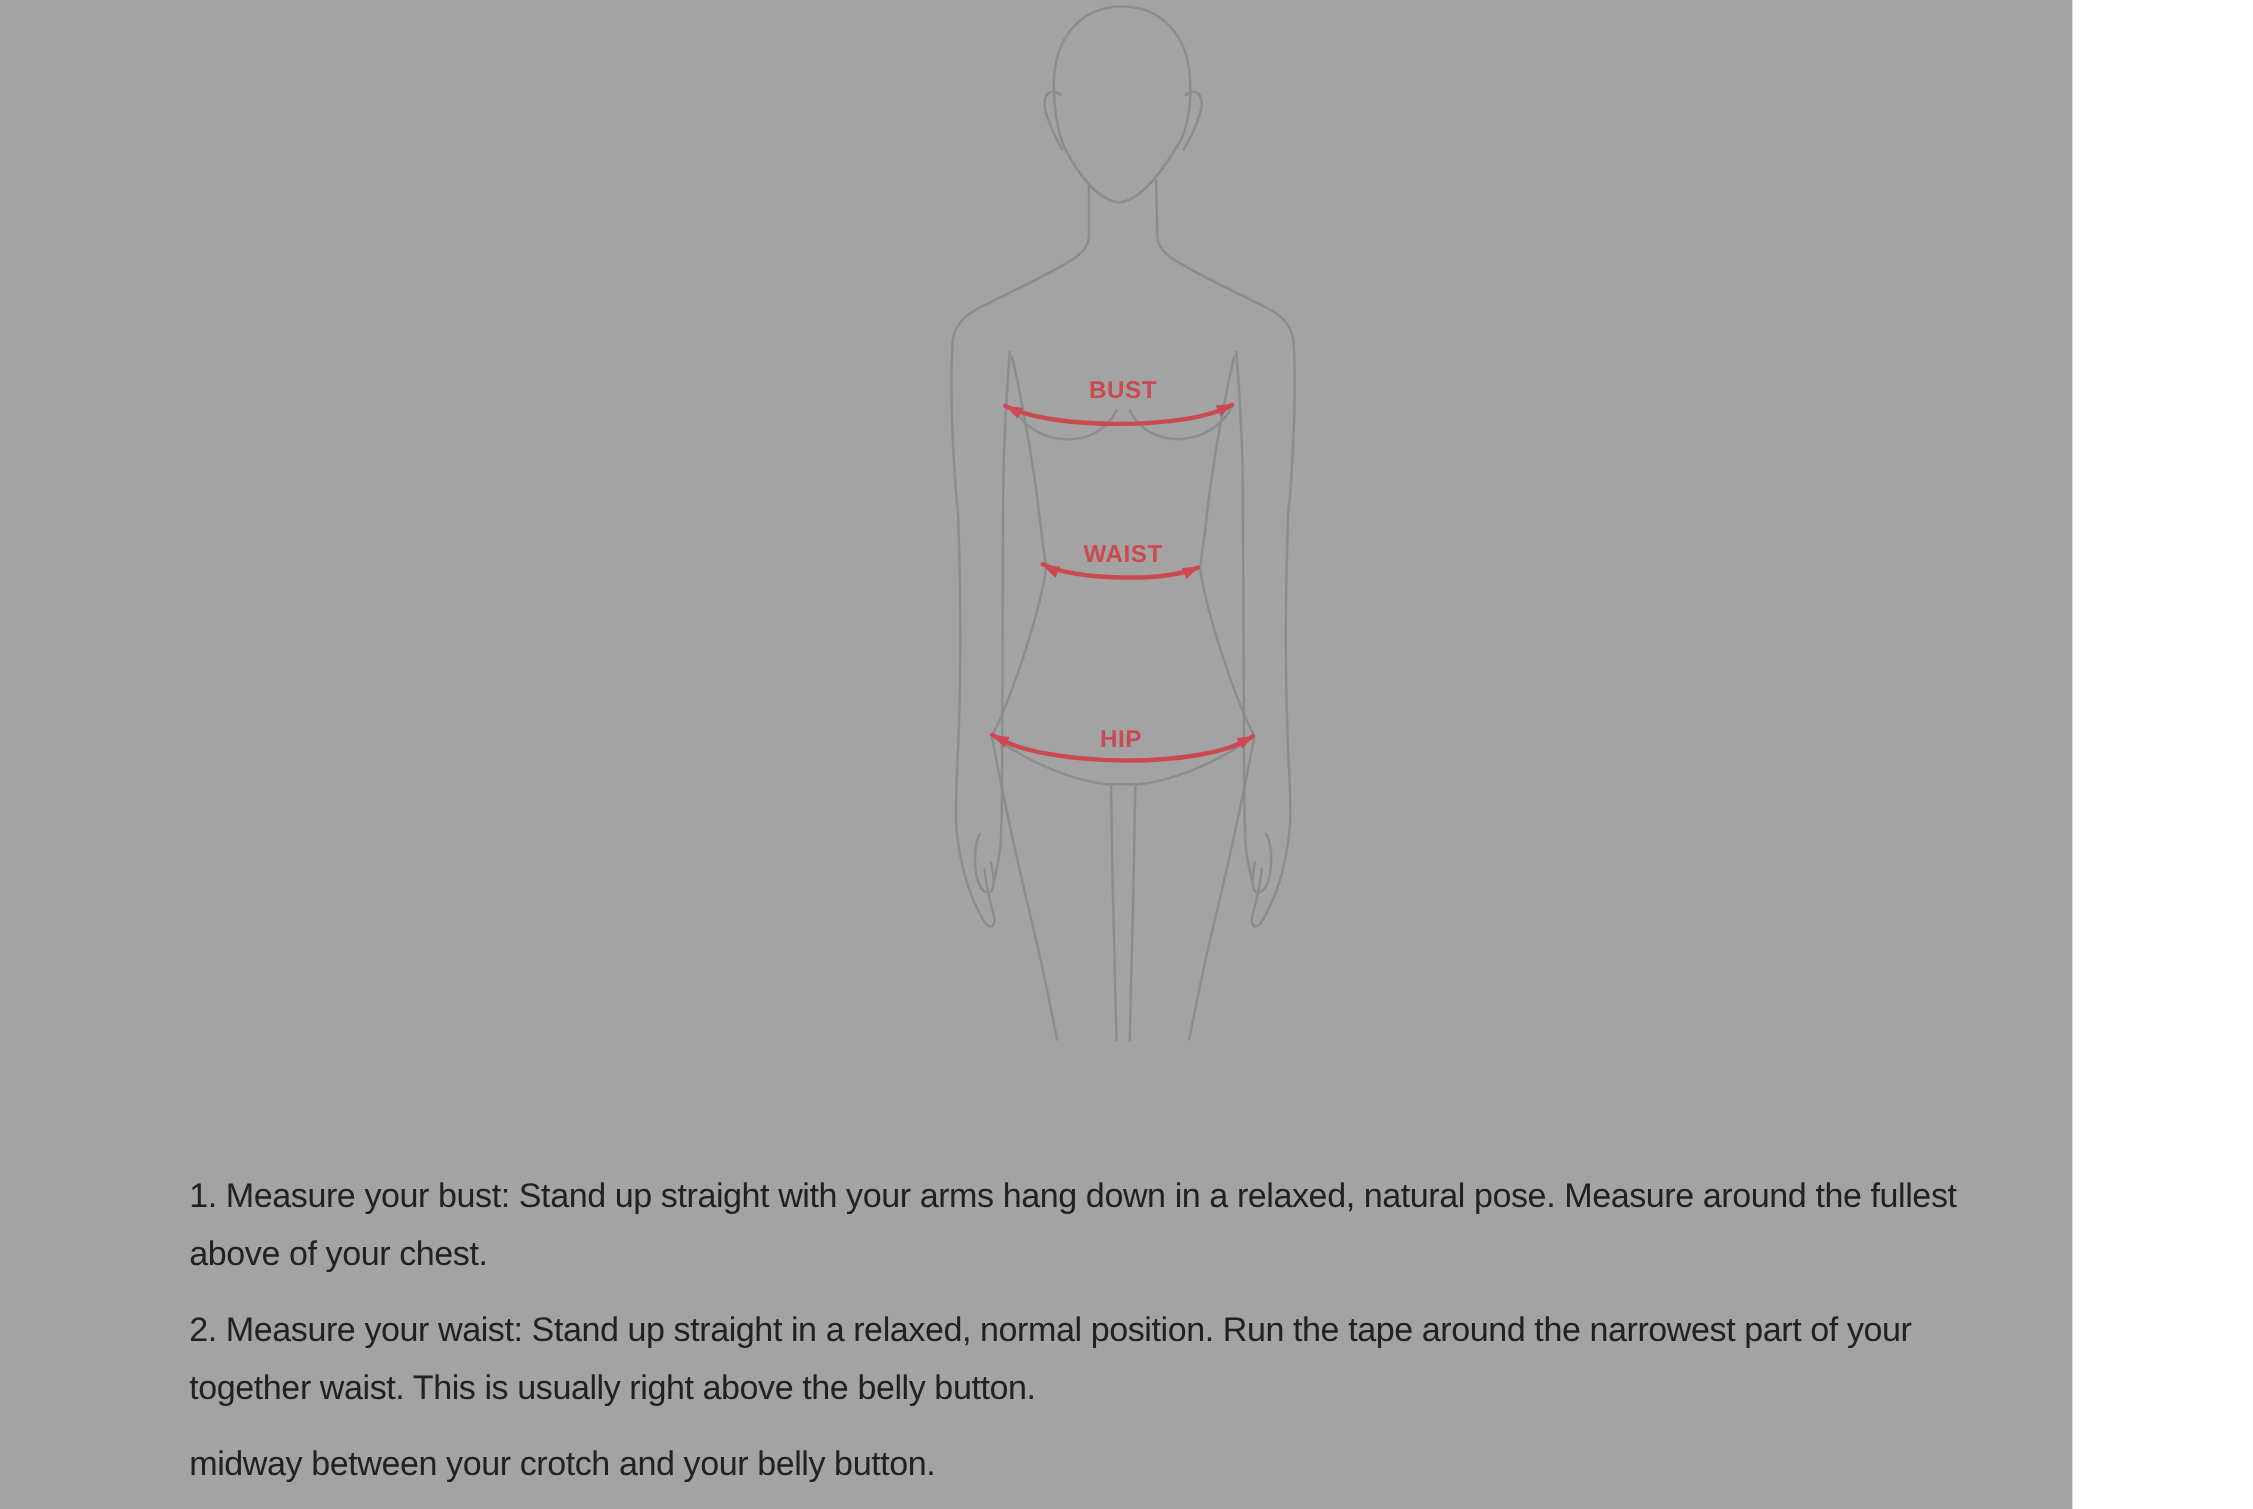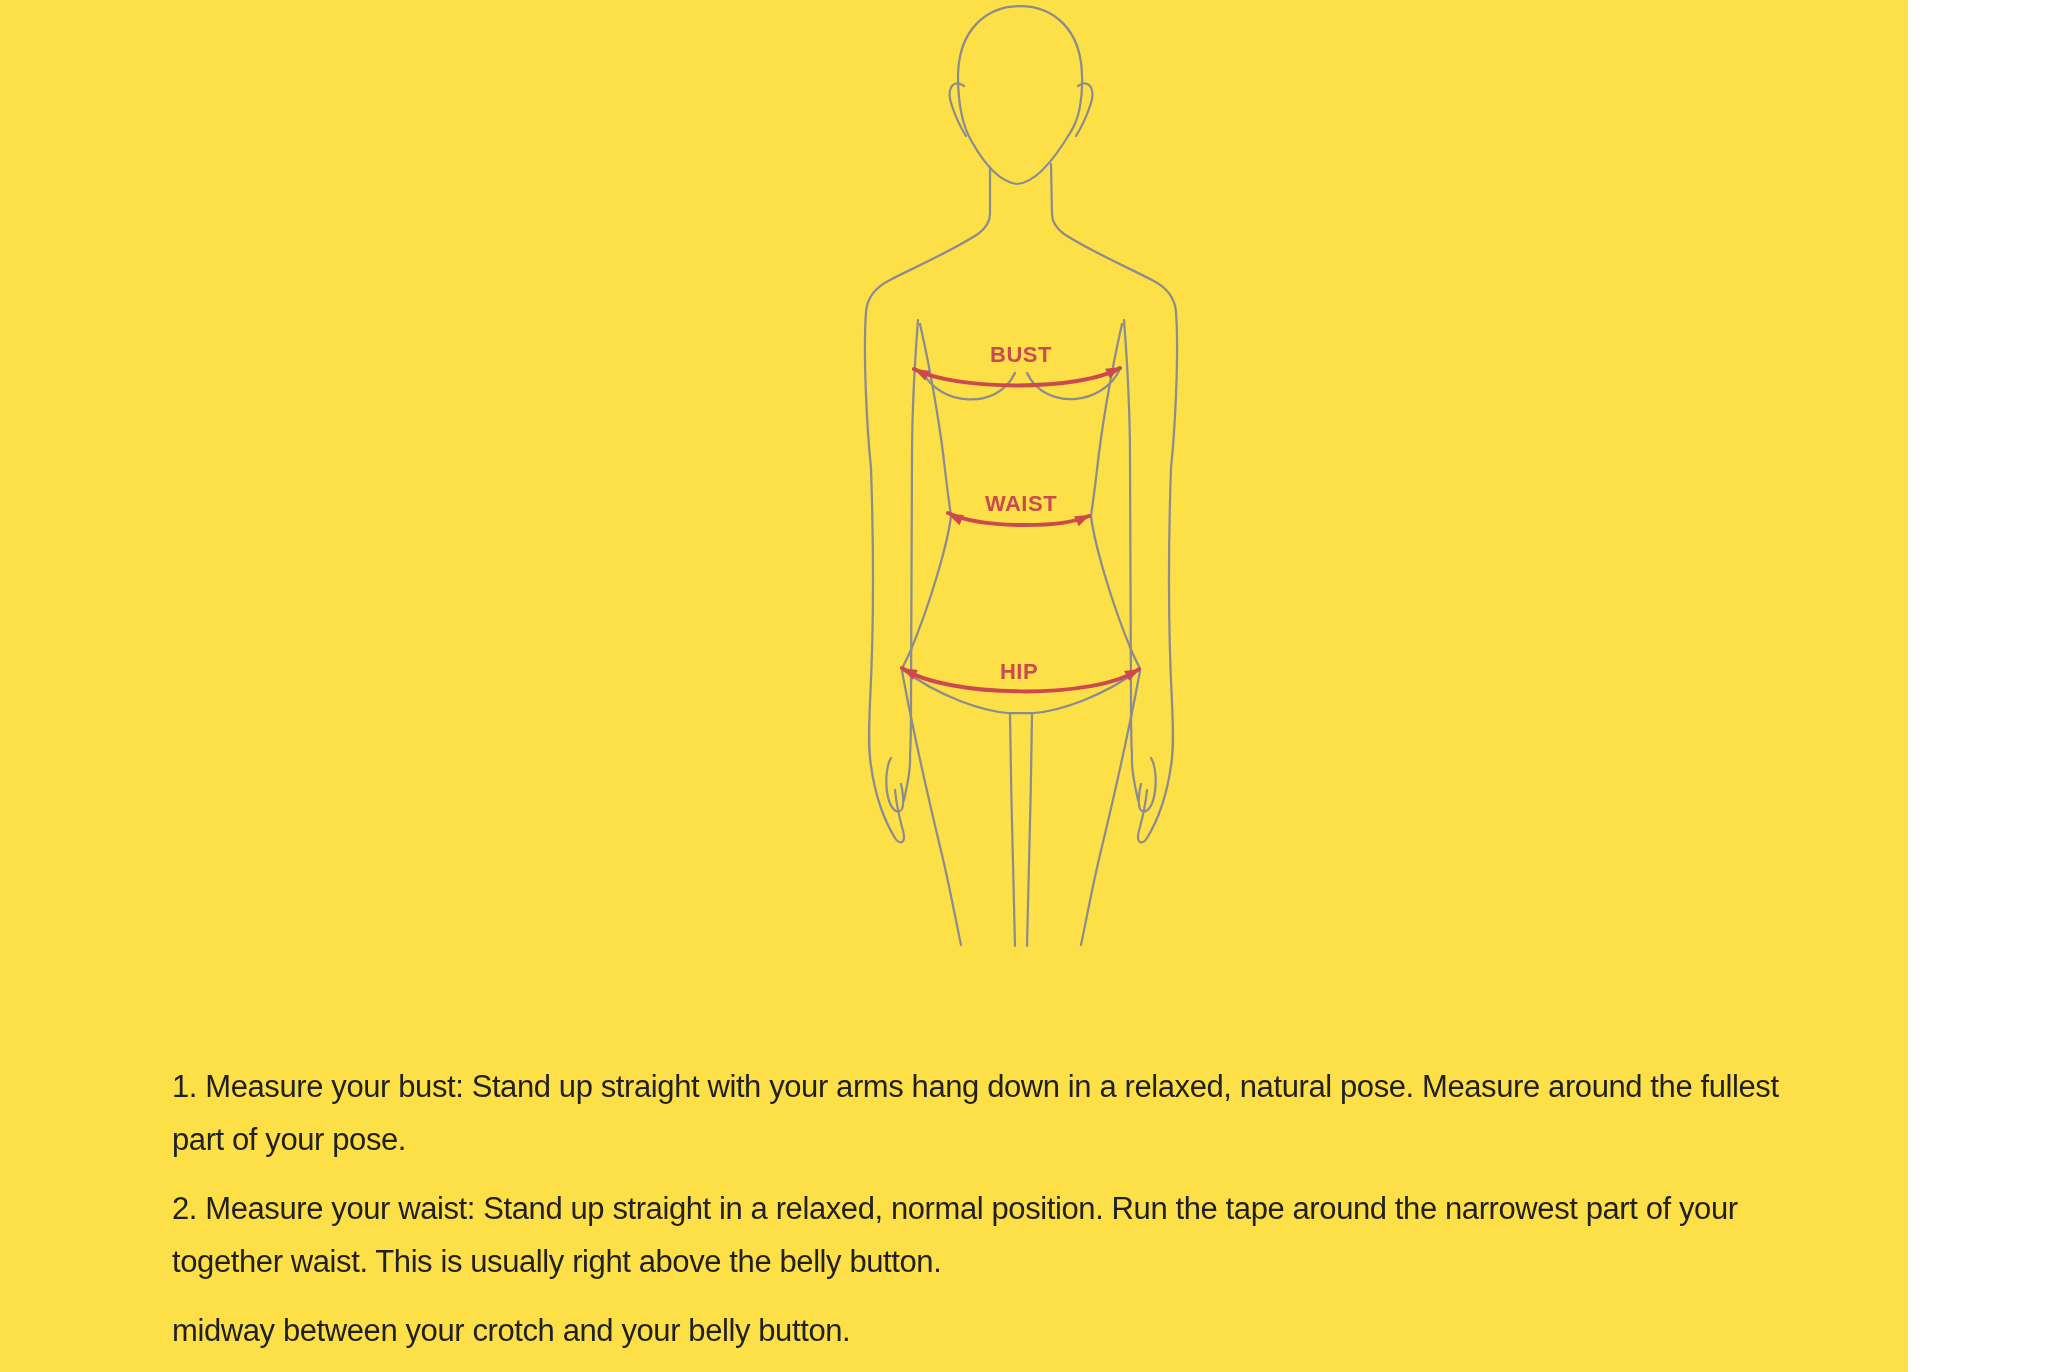--- a/index.html
+++ b/index.html
@@ -1,19 +1,18 @@
 <!DOCTYPE html>
 <html><head>
 <meta charset="utf-8">
 <style>
   html,body{margin:0;padding:0;background:#ffffff;}
   .screen{
-    position:relative;width:1884px;height:1372px;background:#fde047;overflow:hidden;
+    position:relative;width:1884px;height:1372px;background:#a3a3a3;overflow:hidden;
     font-family:"Liberation Sans","DejaVu Sans",sans-serif;
-    padding-left:24px;
   }
   .figure-svg{position:absolute;left:840px;top:0;width:370px;height:950px;}
   .figure-svg path{fill:none;stroke-linecap:round;stroke-linejoin:round;}
   .measure-label{
     font-family:"Liberation Sans","DejaVu Sans",sans-serif;
     font-weight:bold;font-size:22px;letter-spacing:0.5px;
   }
   .instructions{
     position:absolute;left:156px;top:1044px;width:1880px;
     color:#212125;font-size:31px;line-height:53px;letter-spacing:-0.4px;
@@ -87,21 +86,21 @@
     <g>
       <text class="measure-label" x="181" y="362" text-anchor="middle" fill="#cb4a50" stroke="none">BUST</text>
       <text class="measure-label" x="181" y="511" text-anchor="middle" fill="#cb4a50" stroke="none">WAIST</text>
       <text class="measure-label" x="179" y="679" text-anchor="middle" fill="#cb4a50" stroke="none">HIP</text>
     </g>
   </svg>
 
   <div class="instructions">
     <p>
       <span class="line" style="display:block">1. Measure your bust: Stand up straight with your arms hang down in a relaxed, natural pose. Measure around the fullest</span>
-      <span class="line" style="display:block">part of your pose.</span>
+      <span class="line" style="display:block">above of your chest.</span>
     </p>
     <p>
       <span class="line" style="display:block">2. Measure your waist: Stand up straight in a relaxed, normal position. Run the tape around the narrowest part of your</span>
       <span class="line" style="display:block">together waist. This is usually right above the belly button.</span>
     </p>
     <p>
       <span class="line" style="display:block">midway between your crotch and your belly button.</span>
     </p>
   </div>
 

